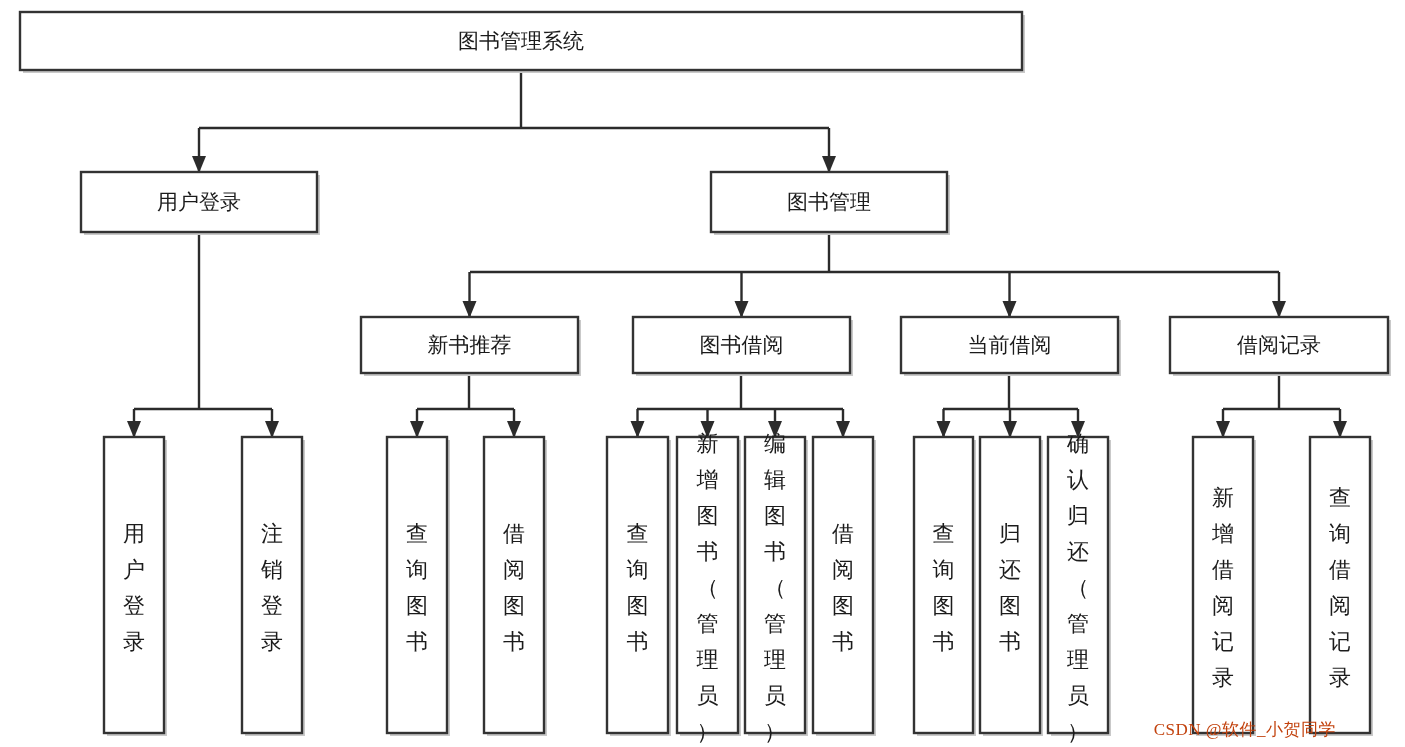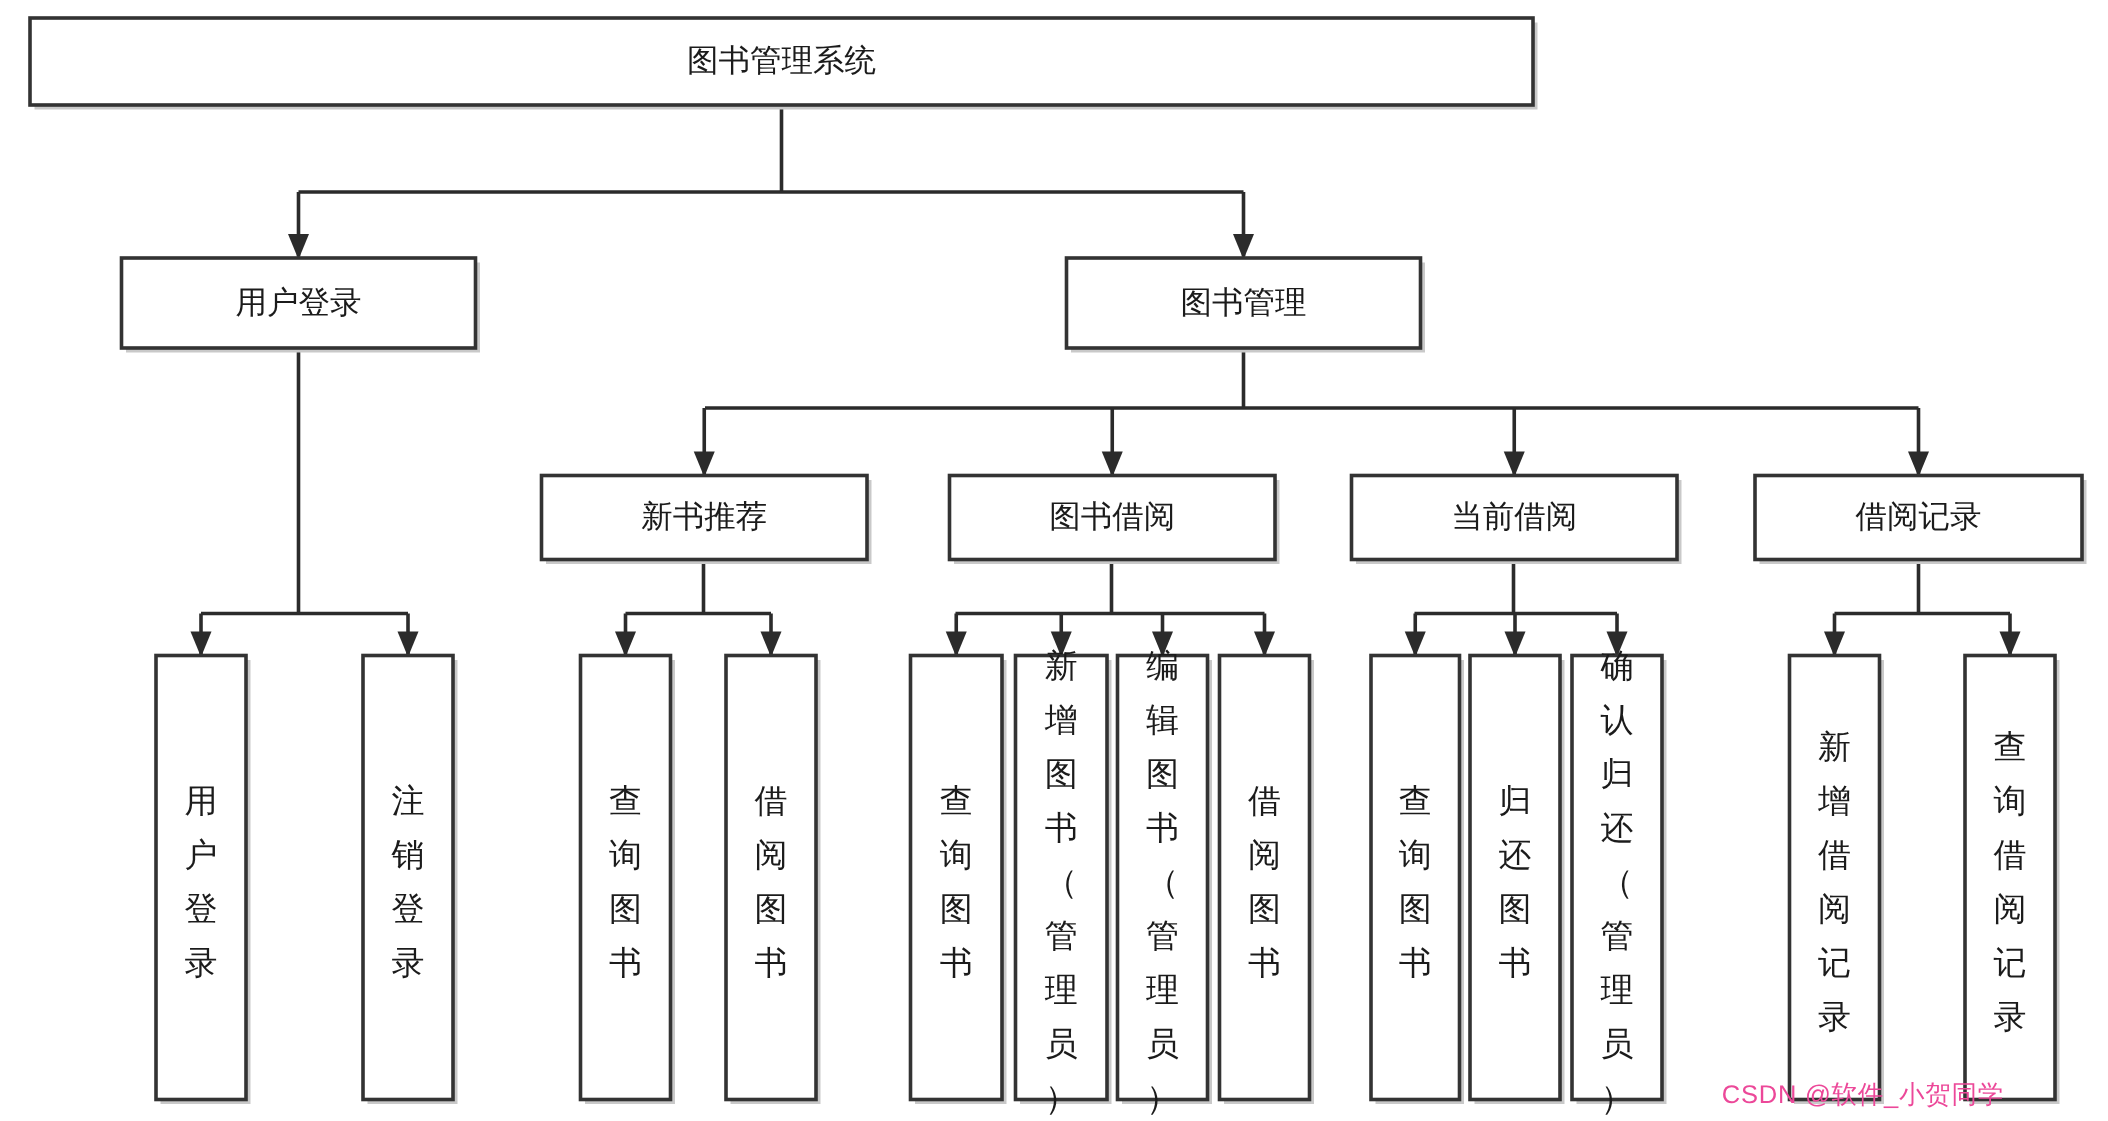--- a/index.html
+++ b/index.html
@@ -54,23 +54,23 @@
     fill: none;
   }
   .arrow-head {
     fill: #2b2b2b;
     stroke: none;
   }
   .watermark {
     position: absolute;
     right: 8px;
     bottom: 6px;
-    font-family: Liberation Sans, sans-serif;
+    font-family: Liberation Serif, serif;
     font-size: 17px;
-    color: #ec4899;
+    color: #c2410c;
     letter-spacing: 0.5px;
     white-space: nowrap;
     user-select: none;
   }
 </style>
 </head>
 <body>
 
 <div id="diagram-root">
   <svg class="tree-svg" viewBox="0 0 1405 747" xmlns="http://www.w3.org/2000/svg">

